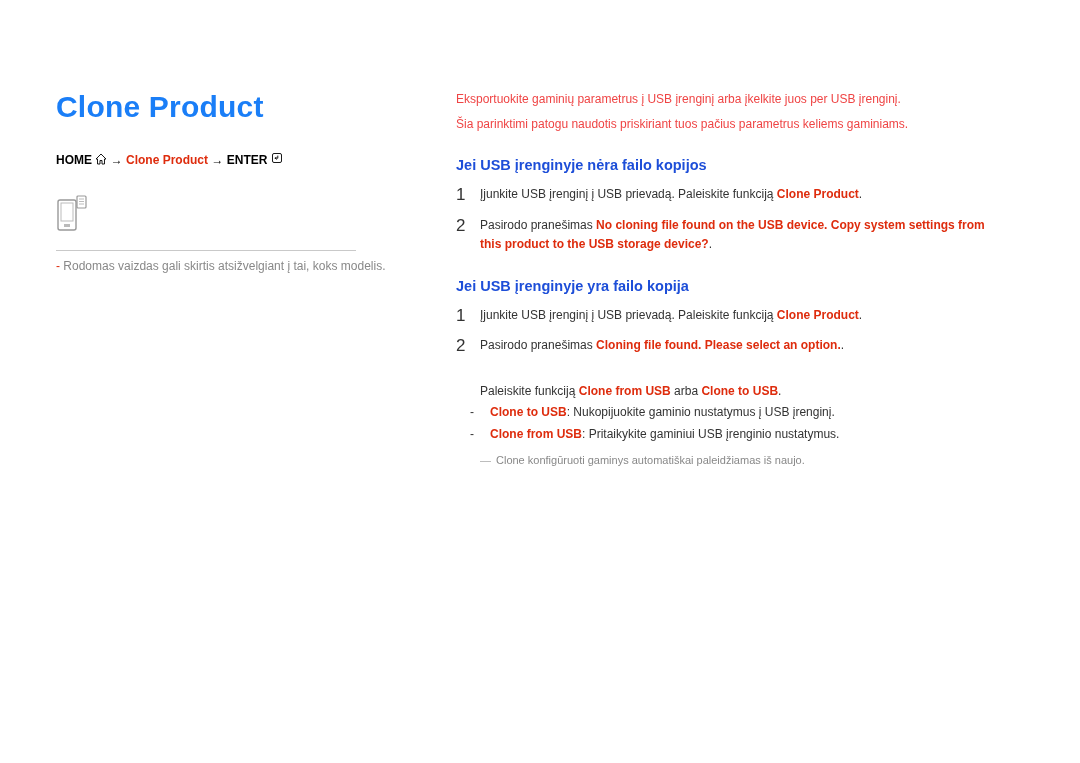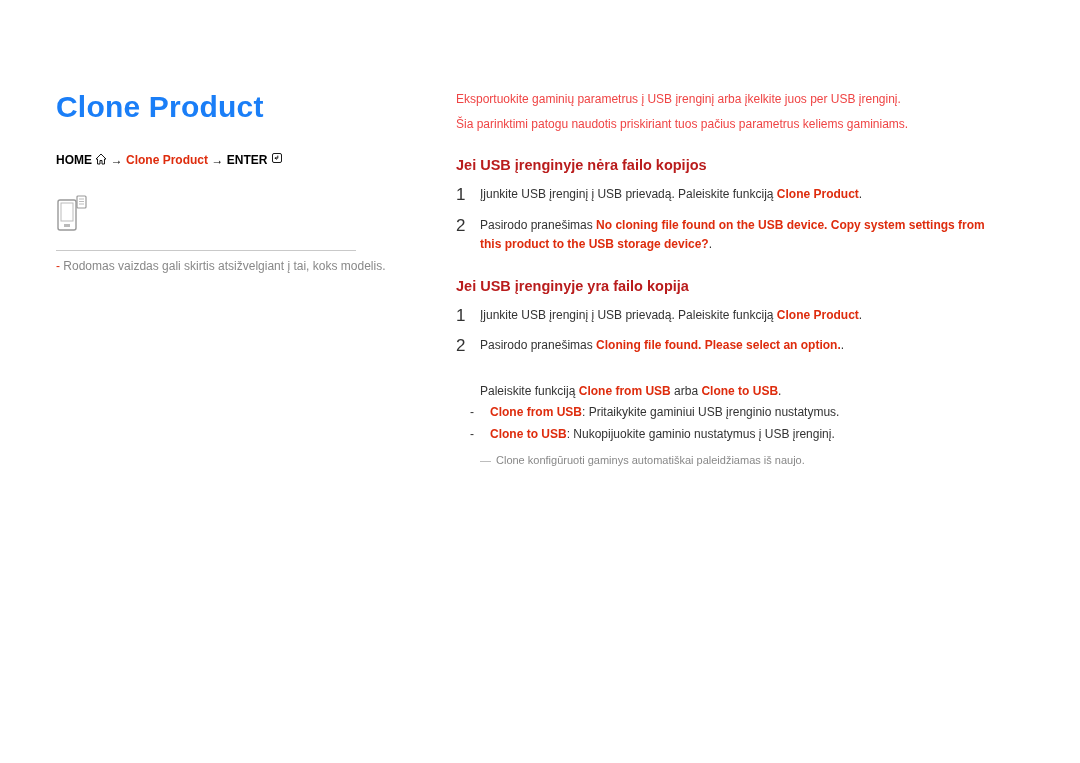--- a/index.html
+++ b/index.html
@@ -59,21 +59,21 @@
 
   .para {
     font-size: 12px;
     color: #ef4444;
     line-height: 1.55;
     margin: 0 0 6px 0;
   }
   h2.sub {
     font-size: 14.5px;
     font-weight: bold;
-    color: #b91c1c;
+    color: #1d4ed8;
     margin: 24px 0 12px 0;
   }
   .step {
     display: flex;
     align-items: flex-start;
     margin: 10px 0;
   }
   .step .num {
     font-size: 17px;
     color: #333;
@@ -193,22 +193,22 @@
       <div class="body">
         <span>Pasirodo pranešimas </span><span class="emph">Cloning file found. Please select an option.</span><span>.</span>
       </div>
     </div>
 
     <div class="sublist">
       <div class="line">
         <span>Paleiskite funkciją </span><span class="emph">Clone from USB</span><span> arba </span><span class="emph">Clone to USB</span><span>.</span>
       </div>
       <div class="line">
+        <span class="dash">-&nbsp;</span><span class="emph">Clone to USB</span><span>: Nukopijuokite gaminio nustatymus į USB įrenginį.</span>
+      </div>
+      <div class="line">
         <span class="dash">-&nbsp;</span><span class="emph">Clone from USB</span><span>: Pritaikykite gaminiui USB įrenginio nustatymus.</span>
-      </div>
-      <div class="line">
-        <span class="dash">-&nbsp;</span><span class="emph">Clone to USB</span><span>: Nukopijuokite gaminio nustatymus į USB įrenginį.</span>
       </div>
     </div>
 
     <div class="note">Clone konfigūruoti gaminys automatiškai paleidžiamas iš naujo.</div>
   </div>
 </div>
 
 </body></html>

